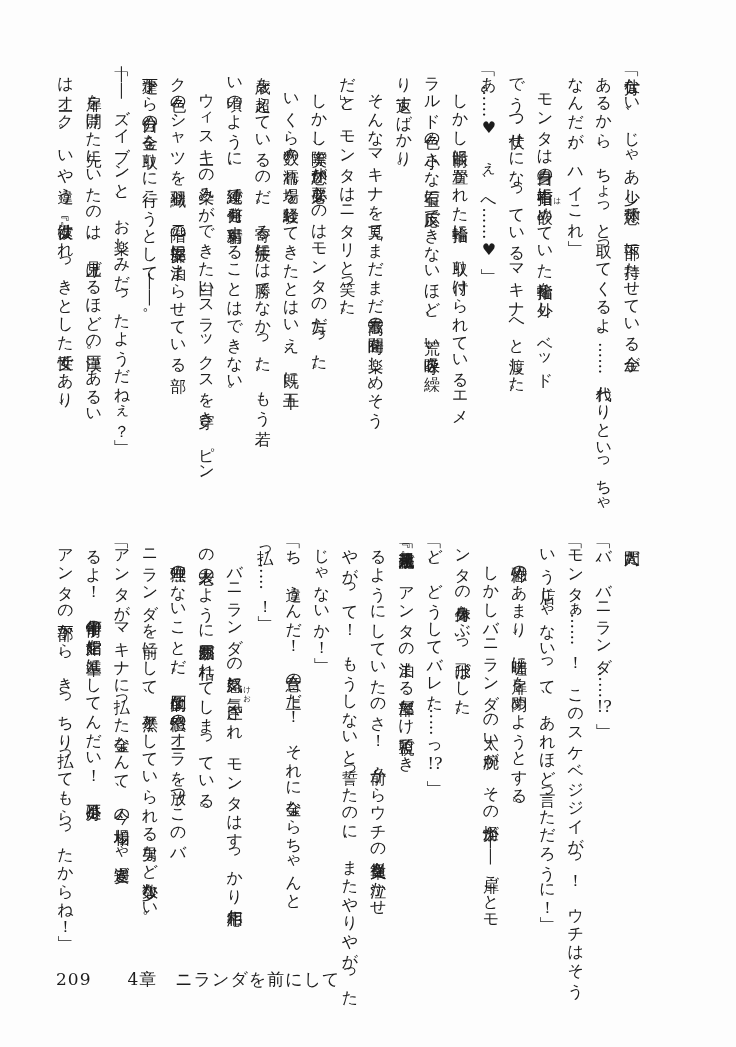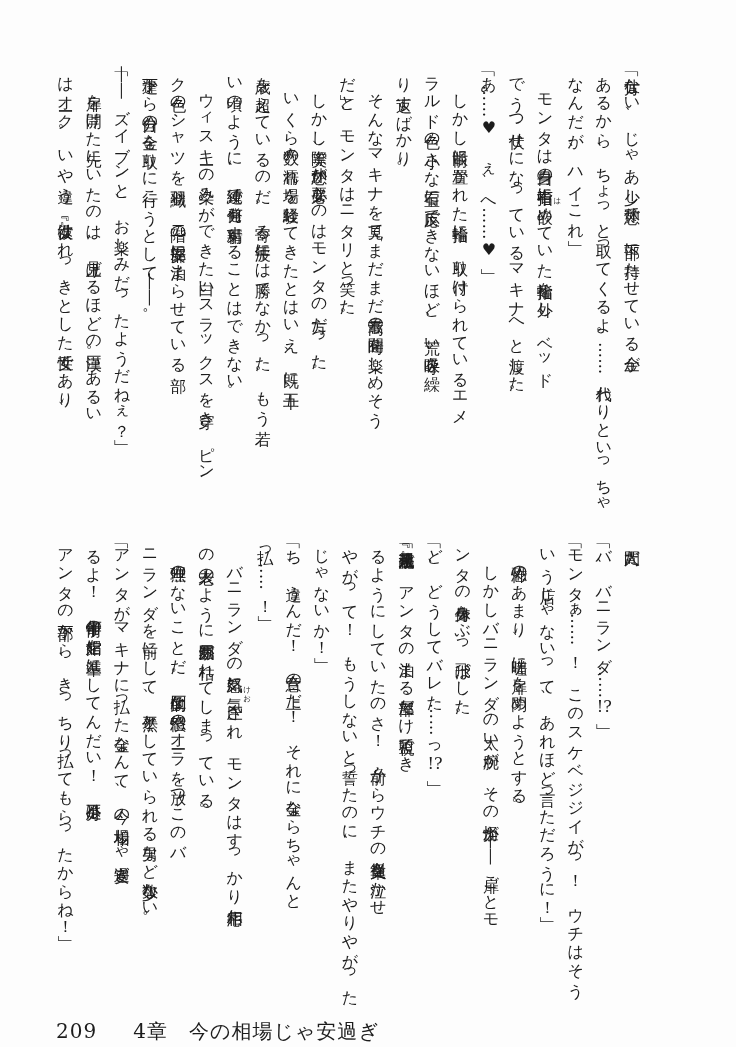--- a/index.html
+++ b/index.html
@@ -21,22 +21,22 @@
     letter-spacing:0.35px;
   }
   #top-block    { top:66px;  height:434px; }
   #bottom-block { top:538px; height:428px; }
   .line { white-space:nowrap; }
   .tcy  { text-combine-upright:all; letter-spacing:0; }
   ruby  { ruby-position:over; }
   rt    { font-size:7.5px; letter-spacing:0; }
   .footer {
     position:absolute;
-    left:56px; top:1018px;
-    font-size:20px;
+    left:56px; top:968px;
+    font-size:17px;
     letter-spacing:1px;
     display:flex;
     align-items:baseline;
   }
   .footer .chapter { margin-left:36px; }
 </style>
 </head>
 <body>
 
 <div class="page">
@@ -84,16 +84,16 @@
       <div class="line">の老人のように雰囲気が枯れてしまっている。</div>
       <div class="line">　無理のないことだ。圧倒的な憤怒のオーラを放つこのバ</div>
       <div class="line">ニランダを前にして、平然としていられる男など数少ない。</div>
       <div class="line">「アンタがマキナに払った金なんて、今の相場じゃ安過ぎ</div>
       <div class="line">るよ！　何十年前の娼館を基準にしてんだい！　不足分は</div>
       <div class="line">アンタの部下から、きっちり払ってもらったからね！」</div>
     </div>
 
   <div class="footer">
     <span class="num">209</span>
-    <span class="chapter">4章　今の相場じゃ安過ぎ</span>
+    <span class="chapter">4章　ニランダを前にして</span>
   </div>
 
 </div>
 
 </body></html>

